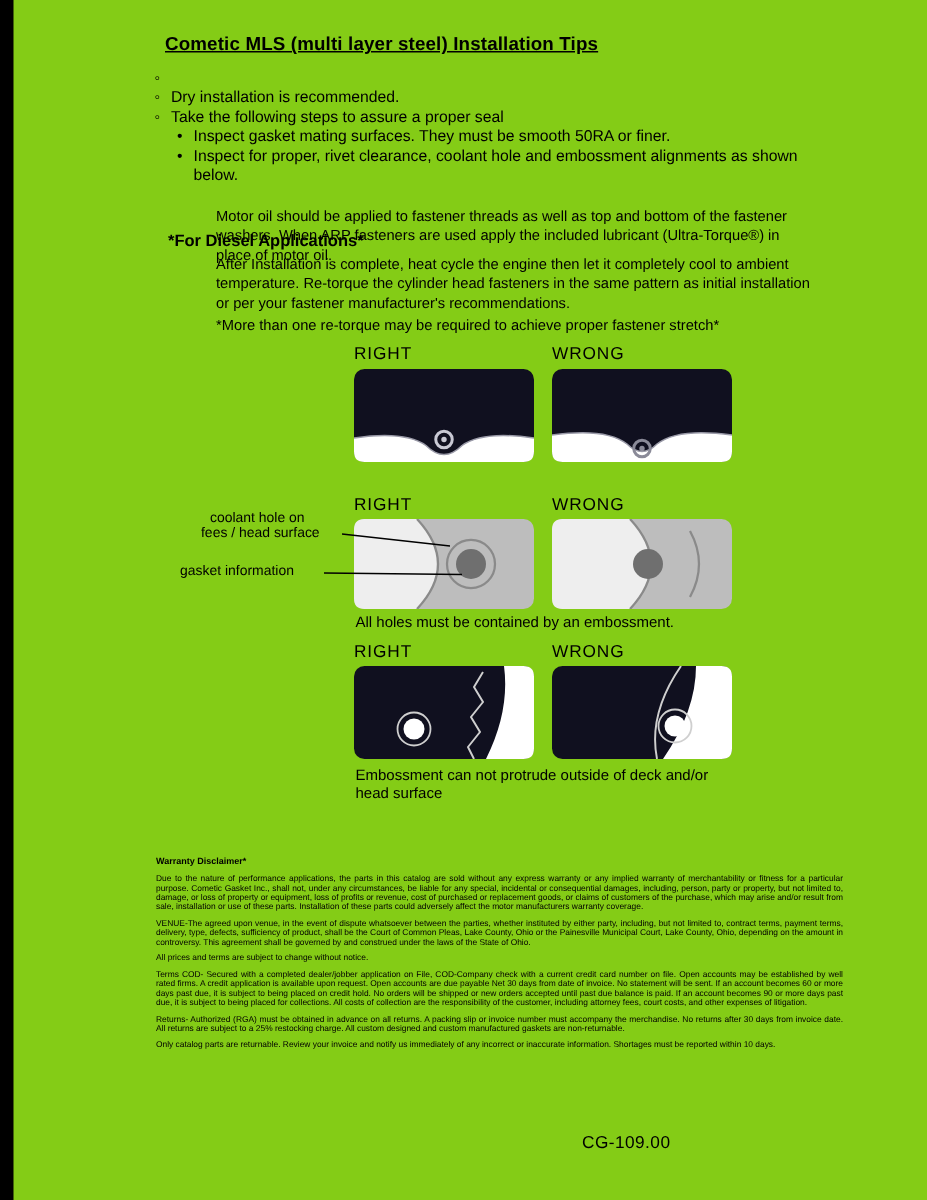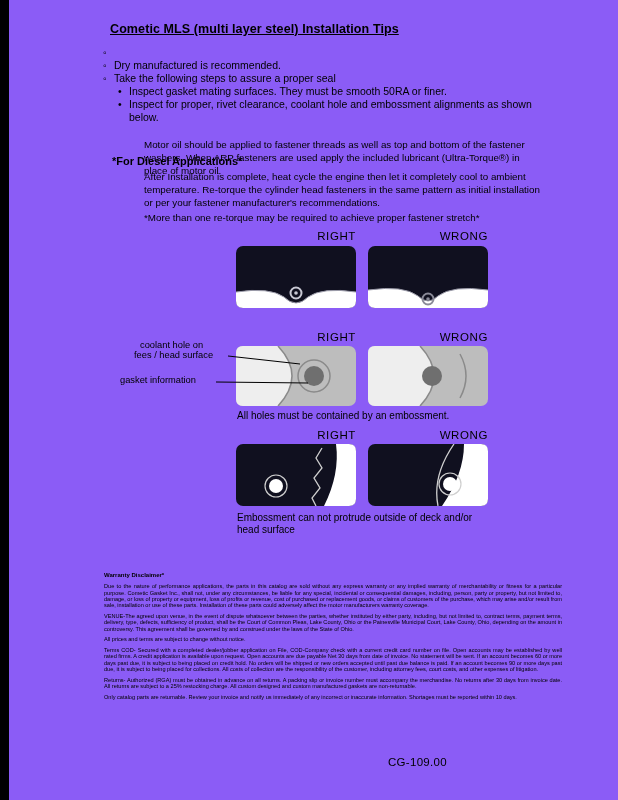--- a/index.html
+++ b/index.html
@@ -1,34 +1,34 @@
 <!DOCTYPE html>
 <html><head>
 <meta charset="utf-8">
 <style>
   * { margin:0; padding:0; box-sizing:border-box; }
   html,body { background:#e8e8e8; }
   body { font-family:"Liberation Sans", sans-serif; color:#000; }
-  .page { position:relative; width:618px; height:800px; background:#8b5cf6; overflow:hidden; }
+  .page { position:relative; width:618px; height:800px; background:#84cc16; overflow:hidden; }
   .leftbar { position:absolute; left:0; top:0; width:9px; height:800px; background:#000; }
 
   .title { position:absolute; left:110px; top:22px; font-size:12.5px; font-weight:bold; text-decoration:underline; letter-spacing:0.1px; }
 
   .tips { position:absolute; left:103px; top:46px; width:430px; font-size:10.5px; line-height:13px; }
   .tip { display:flex; }
   .tip .b { width:11px; flex:0 0 11px; text-align:left; }
   .tip.sub { margin-left:15px; }
 
   .diesel-head { position:absolute; left:112px; top:119px; font-size:11px; font-weight:bold;margin-top:36px; }
   .para { position:absolute; left:112px; width:396px; font-size:9.8px; line-height:13px;margin-left:32px; }
   .p1 { top:138px; }
   .p2 { top:170px; }
   .p3 { top:211px; }
 
-  .diag-head { position:absolute; width:120px; text-align:right; font-size:11.5px; letter-spacing:0.6px; }
+  .diag-head { position:absolute; width:120px; text-align:left; font-size:11.5px; letter-spacing:0.6px; }
   .diag-img { position:absolute; }
   .caption { position:absolute; font-size:10px; line-height:12px; }
   .small-label { position:absolute; font-size:9.3px; white-space:nowrap; }
   .pointer-lines { position:absolute; z-index:3; }
 
   .disclaimer { position:absolute; left:104px; top:572px; width:458px; font-size:5.6px; line-height:6.3px; text-align:justify; }
   .disclaimer h4 { font-size:6px; font-weight:bold; margin-bottom:5px; }
   .disclaimer p { margin-bottom:4.5px; }
 
   .footer { position:absolute; left:388px; top:756px; font-size:11.5px; letter-spacing:0.3px; }
@@ -40,21 +40,21 @@
   <div class="leftbar"></div>
 
   <h1 class="title">Cometic MLS (multi layer steel) Installation Tips</h1>
 
   <div class="tips">
     <div class="tip">
         <span class="b">◦</span>
       </div>
     <div class="tip">
         <span class="b">◦</span>
-        <span>Dry manufactured is recommended.</span>
+        <span>Dry installation is recommended.</span>
       </div>
     <div class="tip">
         <span class="b">◦</span>
         <span>Take the following steps to assure a proper seal</span>
       </div>
     <div class="tip sub">
         <span class="b">•</span>
         <span>Inspect gasket mating surfaces.  They must be smooth 50RA or finer.</span>
       </div>
     <div class="tip sub">

